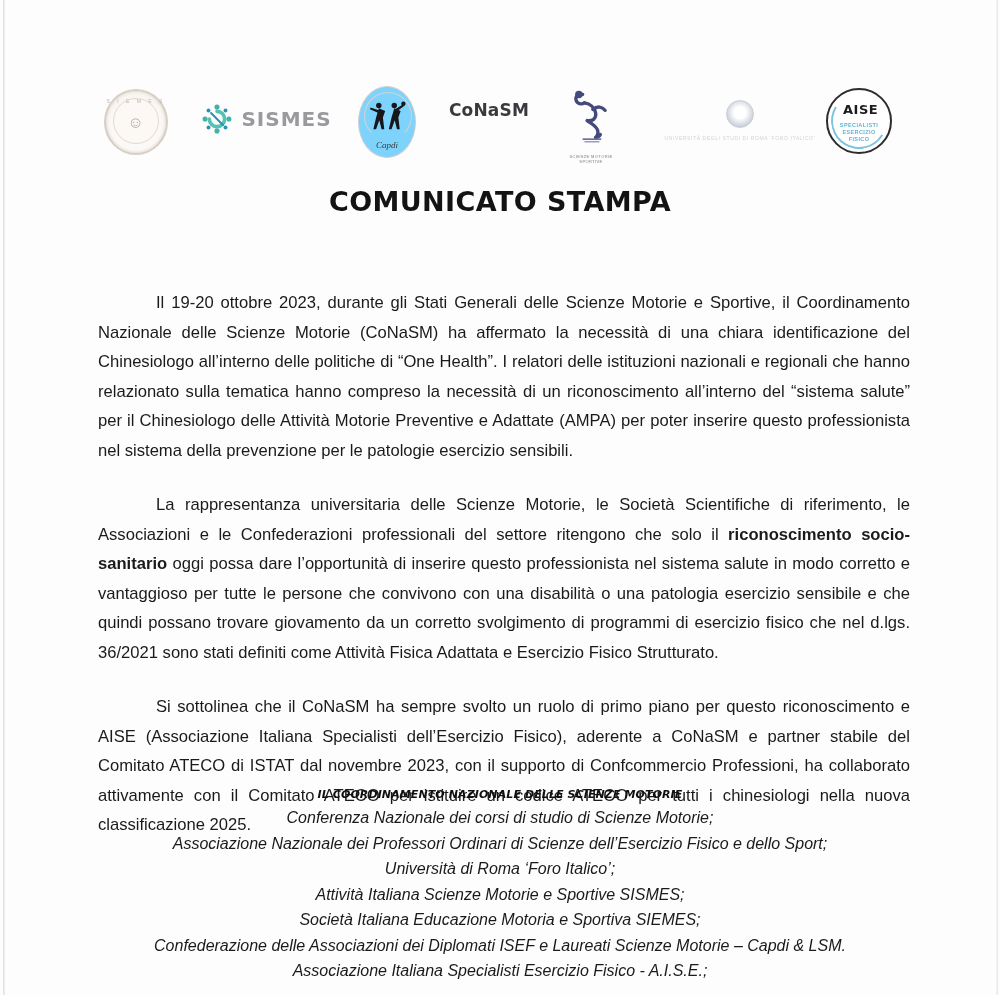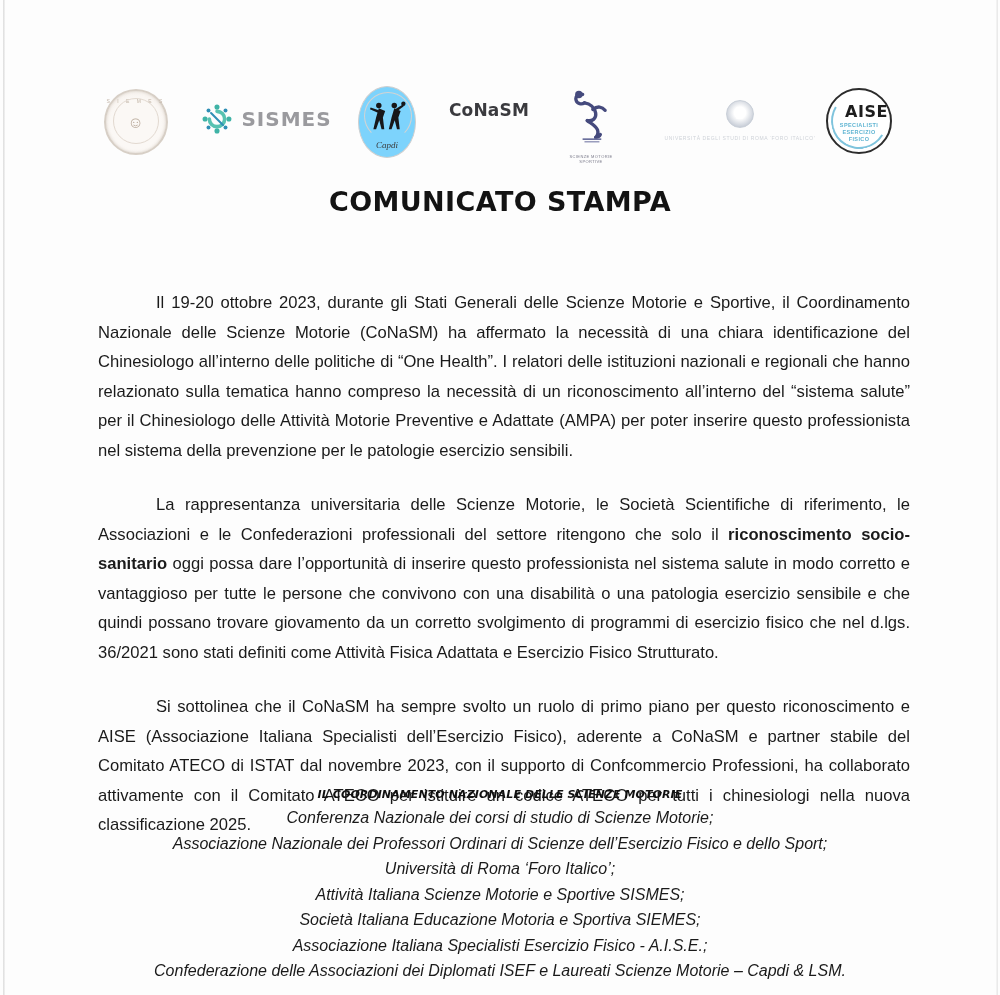--- a/index.html
+++ b/index.html
@@ -203,22 +203,21 @@
     width: 52px; height: 52px;
     border-radius: 50%;
     border: 2px solid transparent;
     border-left-color: #7fc4dd;
     border-bottom-color: #7fc4dd;
     transform: rotate(-14deg);
   }
   .aise-name {
     position: absolute;
     left: 15px; right: 0; top: 12px;
-    text-align: center;
-    font-size: 16px;
+    font-size: 13px;
     font-weight: 700;
     letter-spacing: .5px;
     color: #1d1d1d;
     font-family: "DejaVu Sans", sans-serif;
   }
   .aise-sub {
     position: absolute;
     left: 0; right: 0; top: 32px;
     text-align: center;
     font-size: 5.5px;
@@ -388,18 +387,18 @@
   </div>
 
   <div class="sig-block">
     <div class="sig-head">IL COORDINAMENTO NAZIONALE DELLE SCIENZE MOTORIE</div>
     <div>
         <div class="sig-line">Conferenza Nazionale dei corsi di studio di Scienze Motorie;</div>
         <div class="sig-line">Associazione Nazionale dei Professori Ordinari di Scienze dell’Esercizio Fisico e dello Sport;</div>
         <div class="sig-line">Università di Roma ‘Foro Italico’;</div>
         <div class="sig-line">Attività Italiana Scienze Motorie e Sportive SISMES;</div>
         <div class="sig-line">Società Italiana Educazione Motoria e Sportiva SIEMES;</div>
+        <div class="sig-line">Confederazione delle Associazioni dei Diplomati ISEF e Laureati Scienze Motorie – Capdi &amp; LSM.</div>
         <div class="sig-line">Associazione Italiana Specialisti Esercizio Fisico - A.I.S.E.;</div>
-        <div class="sig-line">Confederazione delle Associazioni dei Diplomati ISEF e Laureati Scienze Motorie – Capdi &amp; LSM.</div>
       </div>
   </div>
 
 </div>
 
 </body></html>

